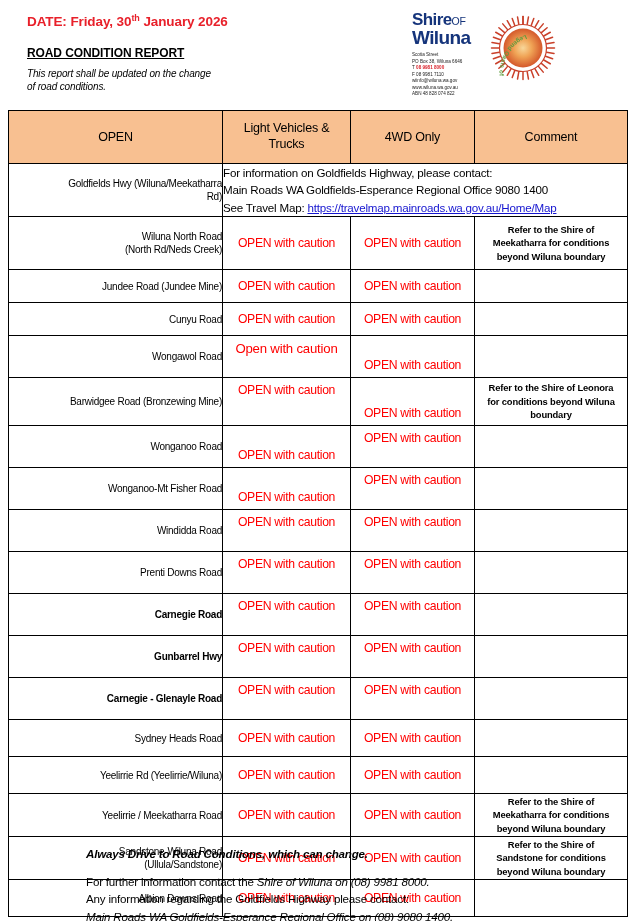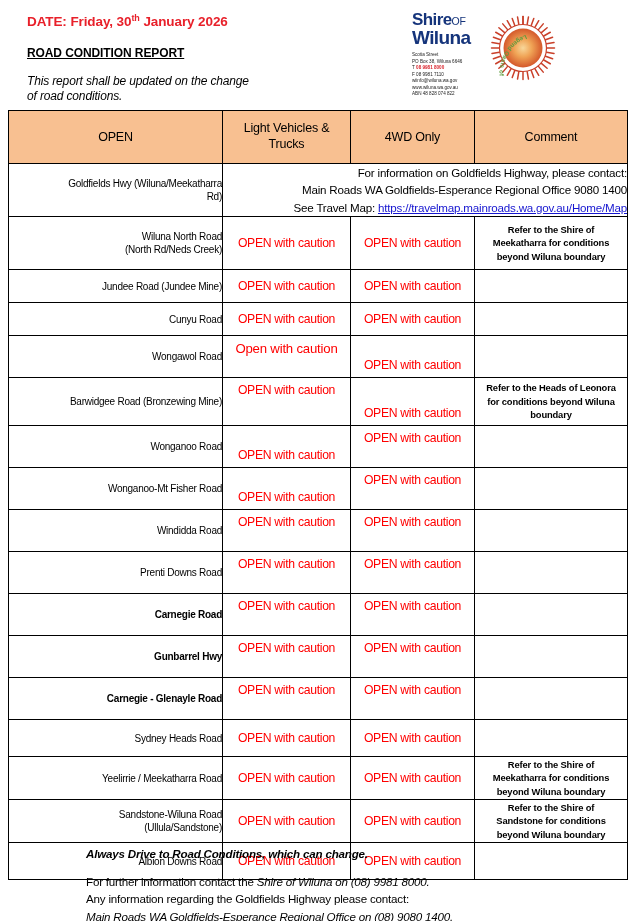--- a/index.html
+++ b/index.html
@@ -41,23 +41,23 @@
     line-height: 0;
   }
   .report-title {
     margin-top: 17px;
     font-weight: bold;
     font-size: 12px;
     text-decoration: underline;
     letter-spacing: -0.1px;
   }
   .report-sub {
-    margin-top: 14px;
+    margin-top: 8px;
     font-style: italic;
-    font-size: 12px;
+    font-size: 10px;
     line-height: 1.28;
     letter-spacing: -0.15px;
   }
 
   
   .logo-wrap {
     position: absolute;
     left: 406px;
     top: 12px;
     width: 152px;
@@ -178,21 +178,21 @@
   td.comment {
     text-align: center;
     font-size: 9.4px;
     font-weight: bold;
     line-height: 1.45;
     letter-spacing: -0.15px;
     padding: 3px 2px;
   }
 
   td.info {
-    text-align: right;
+    text-align: left;
     font-size: 11.6px;
     line-height: 1.5;
     letter-spacing: -0.2px;
     padding: 6px 4px;
   }
   td.info a {
     color: #1515D0;
     text-decoration: underline;
   }
 
@@ -392,21 +392,21 @@
         <td class="status big up">Open with caution</td>
         <td class="status down">OPEN with caution</td>
         <td class="comment"></td>
       </tr>
 
       <tr class="comment-row">
         <td class="road">Barwidgee Road (Bronzewing Mine)</td>
         <td class="status up">OPEN with caution</td>
         <td class="status down">OPEN with caution</td>
         <td class="comment">
-          <div>Refer to the Heads of Leonora</div>
+          <div>Refer to the Shire of Leonora</div>
           <div>for conditions beyond Wiluna</div>
           <div>boundary</div>
         </td>
       </tr>
 
       <tr class="tall">
         <td class="road">Wonganoo Road</td>
         <td class="status down">OPEN with caution</td>
         <td class="status up">OPEN with caution</td>
         <td class="comment"></td>
@@ -455,20 +455,26 @@
       </tr>
 
       <tr class="tall">
         <td class="road">Sydney Heads Road</td>
         <td class="status">OPEN with caution</td>
         <td class="status">OPEN with caution</td>
         <td class="comment"></td>
       </tr>
 
 
+      <tr class="tall">
+        <td class="road">Yeelirrie Rd (Yeelirrie/Wiluna)</td>
+        <td class="status">OPEN with caution</td>
+        <td class="status">OPEN with caution</td>
+        <td class="comment"></td>
+      </tr>
 
       <tr class="comment-row">
         <td class="road">Yeelirrie / Meekatharra Road</td>
         <td class="status">OPEN with caution</td>
         <td class="status">OPEN with caution</td>
         <td class="comment">
           <div>Refer to the Shire of</div>
           <div>Meekatharra for conditions</div>
           <div>beyond Wiluna boundary</div>
         </td>

